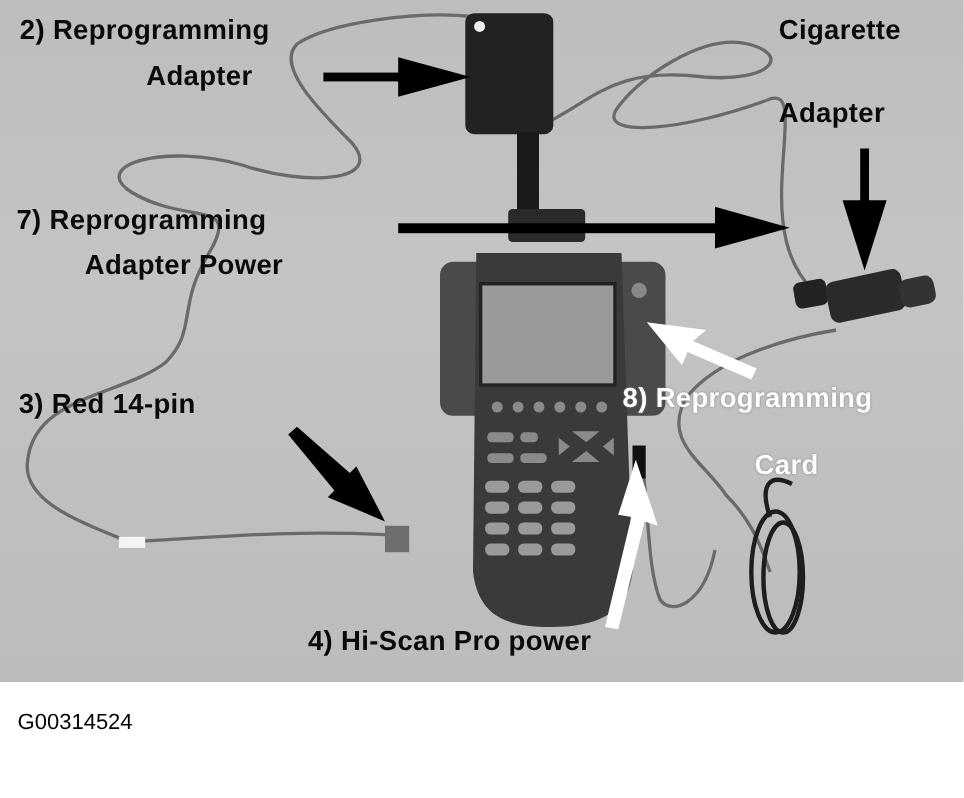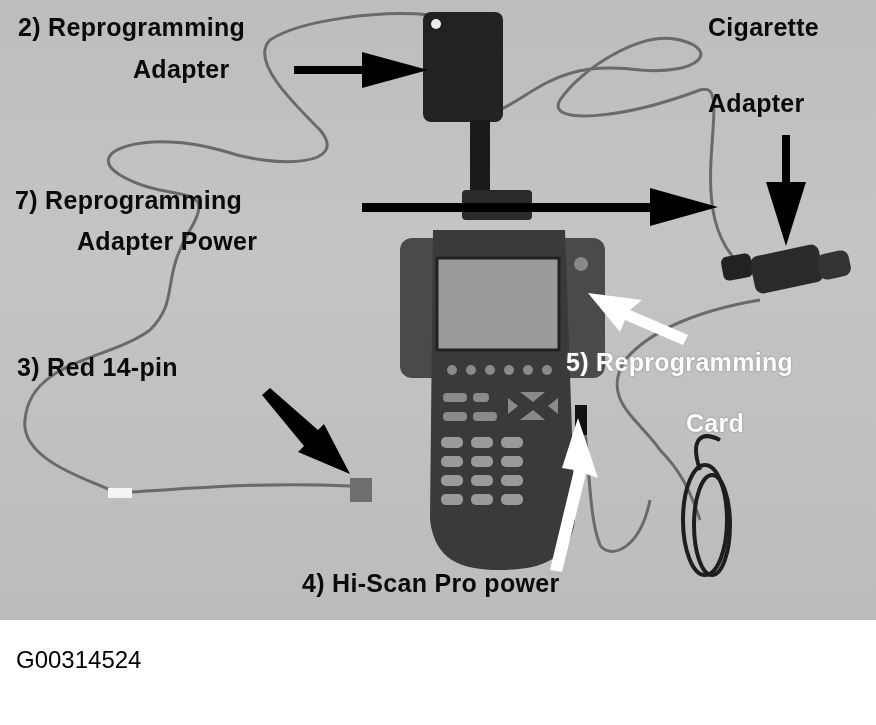--- a/index.html
+++ b/index.html
@@ -2,21 +2,21 @@
 <html><head>
 <meta charset="utf-8">
 <style>
   html, body { margin:0; padding:0; background:#ffffff; }
   body { width:876px; height:725px; position:relative; overflow:hidden; font-family:"Liberation Sans", sans-serif; }
   .photo { position:absolute; left:0; top:0; width:876px; height:620px; background:linear-gradient(180deg,#bdbdbd 0%,#c4c4c4 40%,#bcbcbc 100%); overflow:hidden; }
   .photo svg.scene { position:absolute; left:0; top:0; }
   .lbl { position:absolute; font-weight:bold; font-size:25px; line-height:35px; color:#0a0a0a; white-space:nowrap; letter-spacing:0.3px; }
   .lbl.center { }
   .lbl.white { color:#ffffff; text-shadow:0 0 2px #777; }
-  .caption { position:absolute; left:16px; top:646px; font-size:24px; color:#000; }
+  .caption { position:absolute; left:16px; top:646px; font-size:20px; color:#000; }
 </style>
 </head>
 <body>
 
 <div class="photo">
   <svg class="scene" width="876" height="620" viewBox="0 0 876 620">
 
     <g fill="none" stroke="#6a6a6a" stroke-width="3">
       <path d="M430 15 C380 10 300 20 270 40 C250 60 290 100 320 130 C350 165 280 170 220 150 C150 130 80 150 120 175 C170 205 220 180 190 230 C160 280 180 300 150 330 C110 360 30 360 25 420 C20 460 90 480 110 490"></path>
       <path d="M130 492 C200 488 260 482 350 486"></path>
@@ -112,19 +112,19 @@
   <div class="lbl" style="left:133px; top:52px;">Adapter</div>
 
   <div class="lbl center" style="left:708px; top:10px; width:152px;">Cigarette</div>
   <div class="lbl center" style="left:708px; top:86px; width:152px;">Adapter</div>
 
   <div class="lbl" style="left:15px; top:183px;">7) Reprogramming</div>
   <div class="lbl" style="left:67px; top:224px;margin-left:10px;">Adapter Power</div>
 
   <div class="lbl" style="left:17px; top:350px;">3) Red 14-pin</div>
 
-  <div class="lbl white" style="left:566px; top:345px;">5) Reprogramming</div>
+  <div class="lbl white" style="left:566px; top:345px;">8) Reprogramming</div>
   <div class="lbl white" style="left:686px; top:406px;">Card</div>
 
-  <div class="lbl" style="left:302px; top:566px;text-align:center;">4) Hi-Scan Pro power</div>
+  <div class="lbl" style="left:280px; top:566px;text-align:center;">4) Hi-Scan Pro power</div>
 </div>
 
 <div class="caption">G00314524</div>
 
 </body></html>

